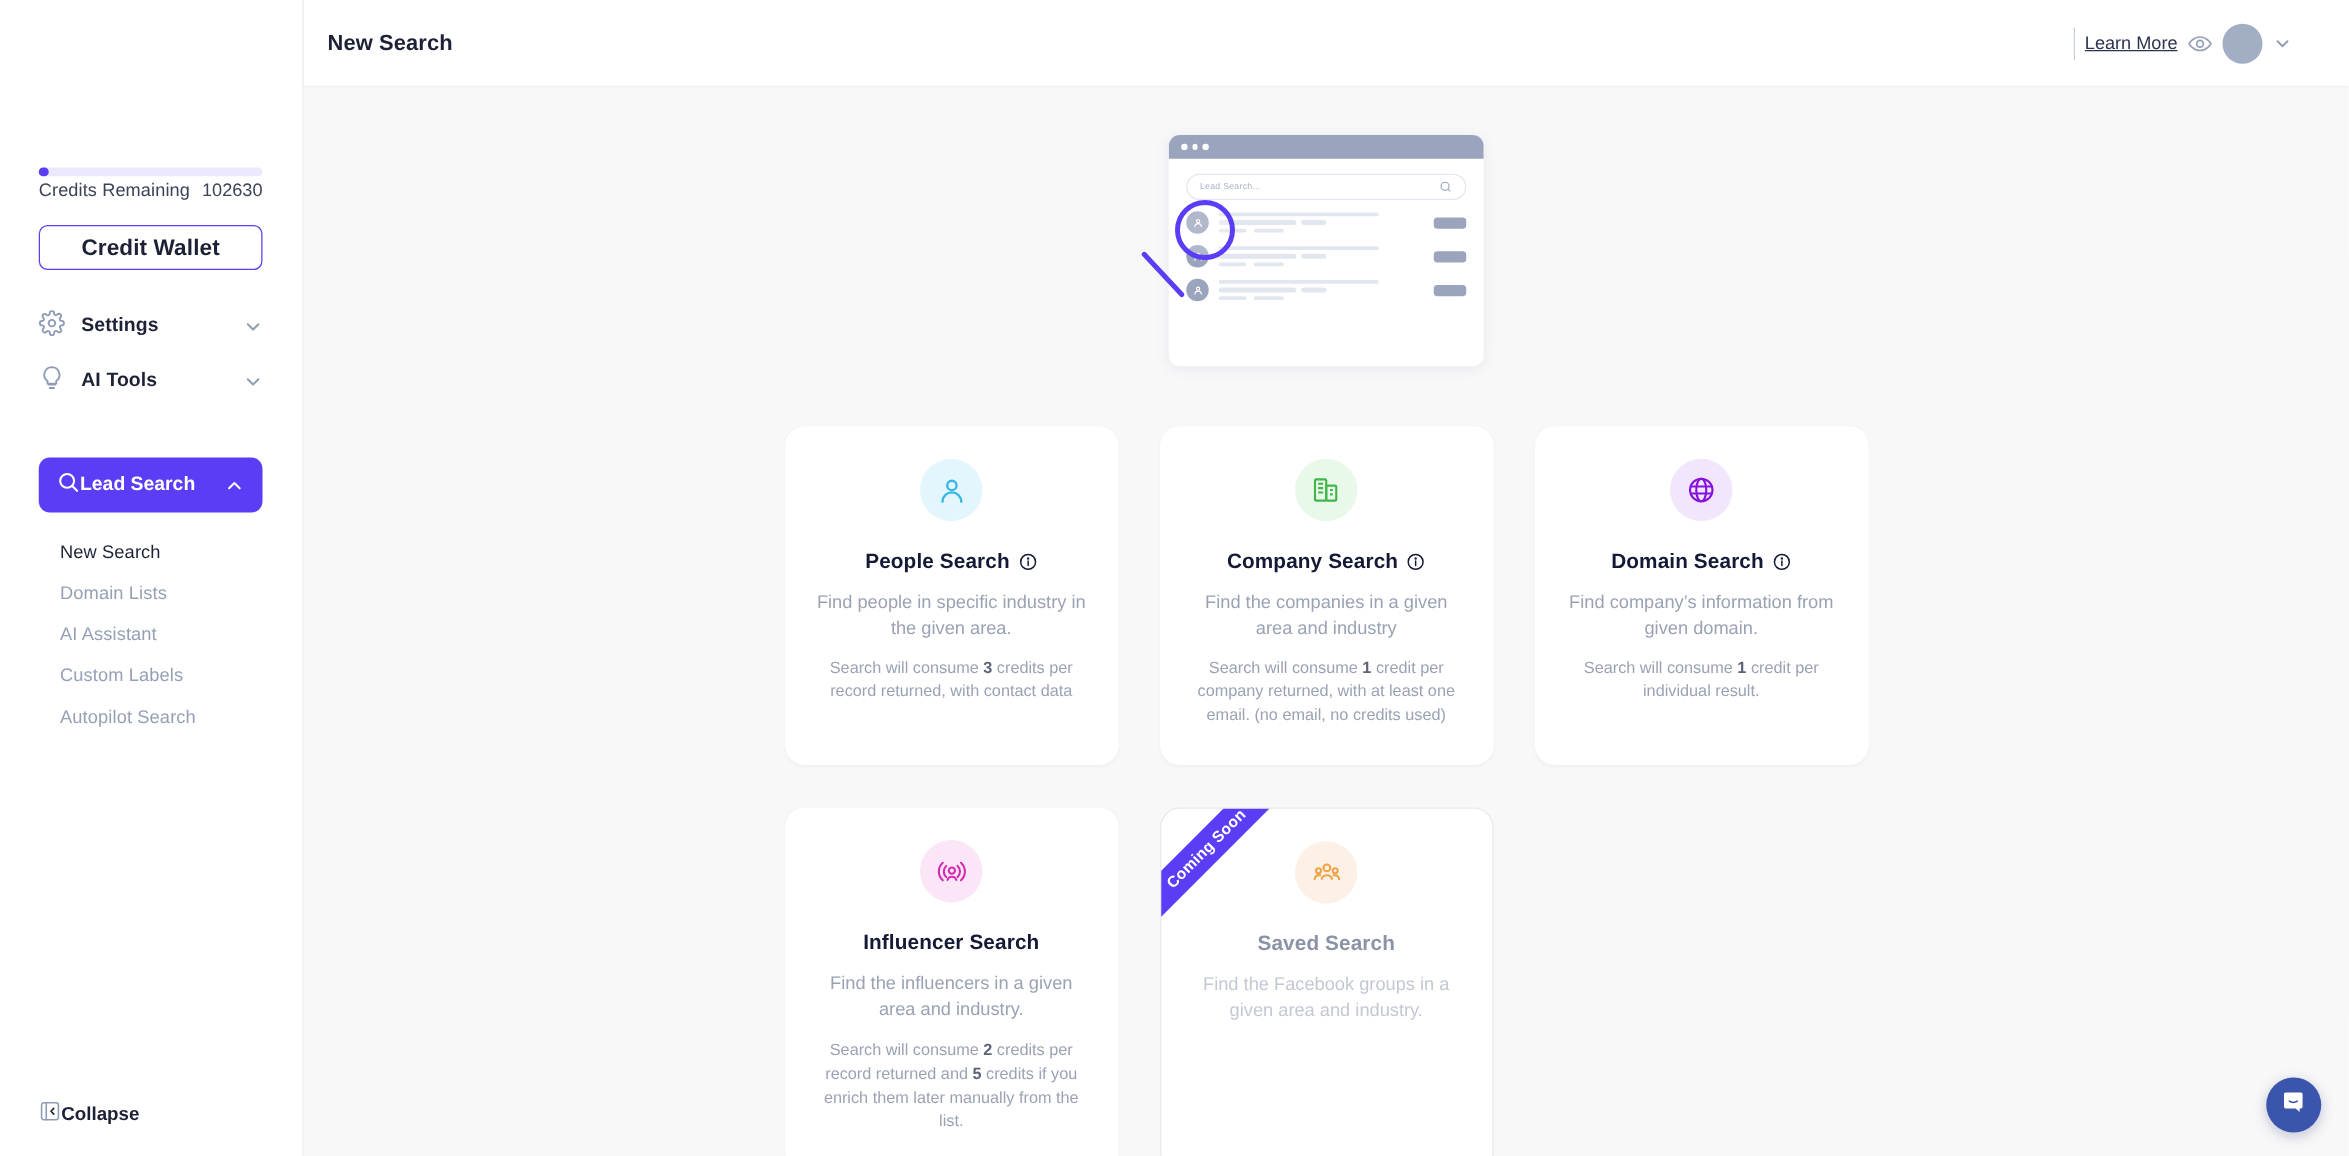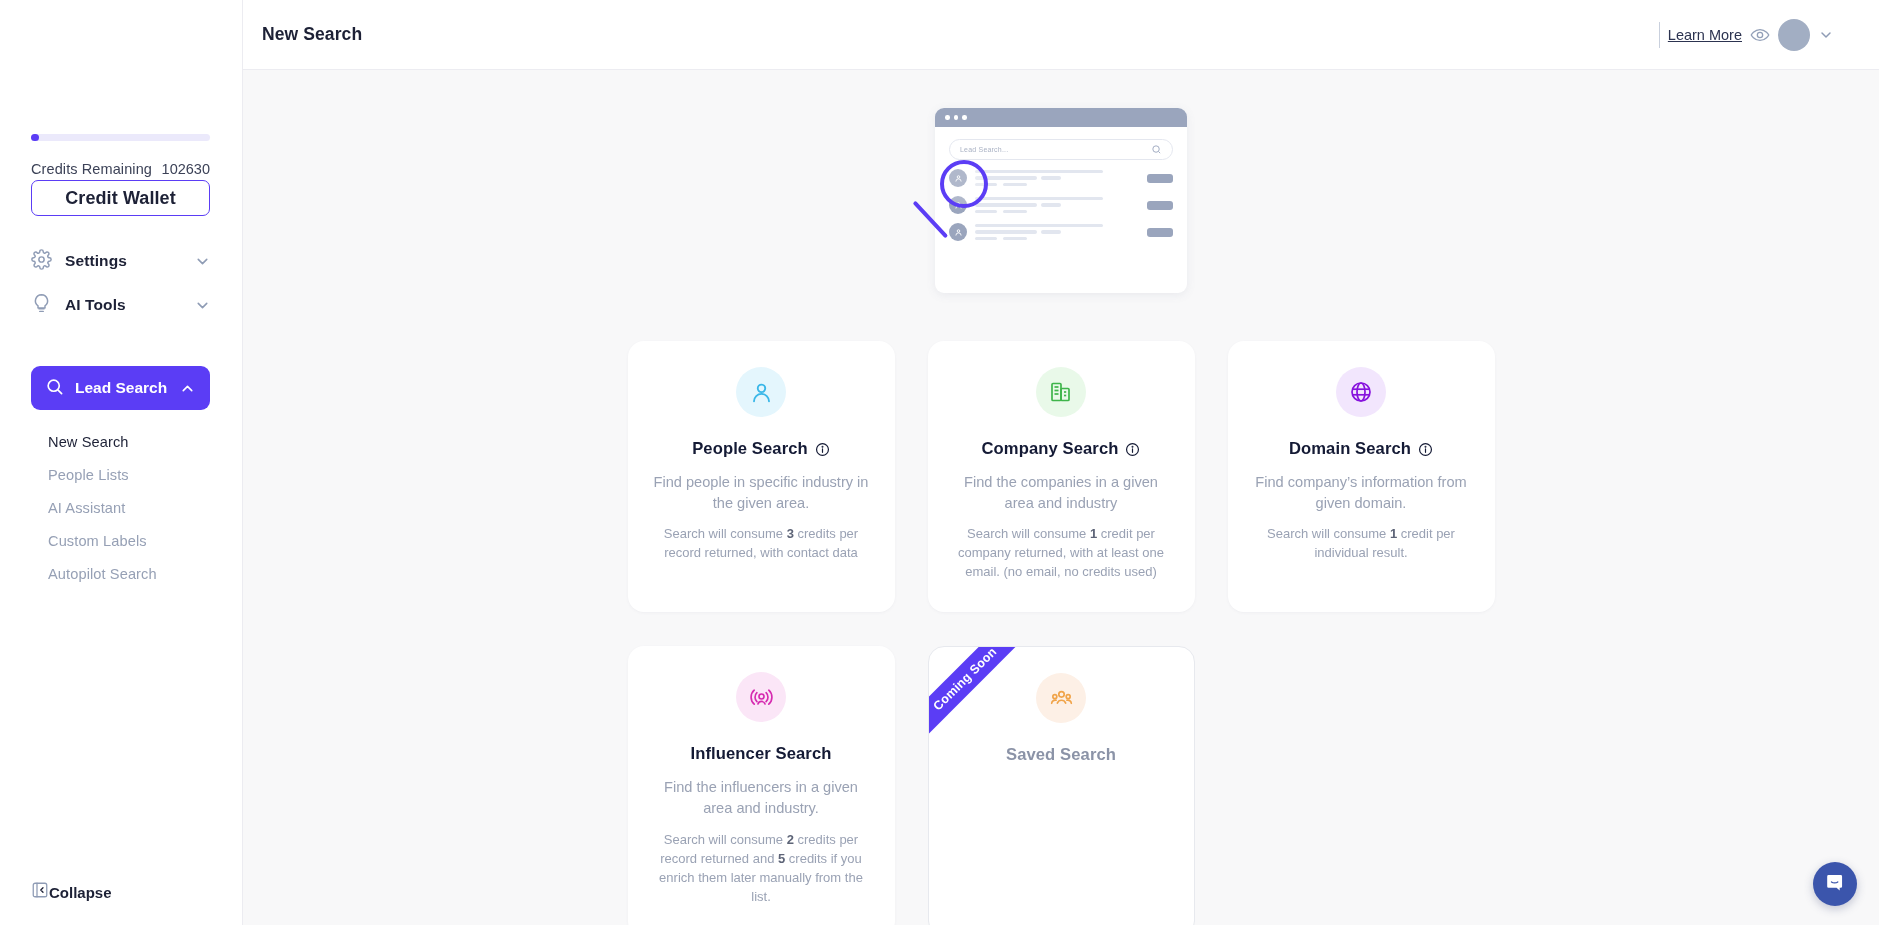--- a/index.html
+++ b/index.html
@@ -22,21 +22,21 @@
   .credit-bar {
     height: 7px; width: 179px; border-radius: 6px; background: #ebe9fb;
     position: relative;
   }
   .credit-bar-dot {
     position: absolute; left: 0; top: 0; width: 8px; height: 7px;
     border-radius: 6px; background: #5b3df5;
   }
   .credits-row {
     display: flex; justify-content: space-between; align-items: baseline;
-    margin-top: 20px; width: 179px;
+    margin-top: 4px; width: 179px;
   }
   .credits-label { font-size: 14.5px; color: #3c4257; letter-spacing: .1px; }
   .credits-value { font-size: 14.5px; color: #3c4257; }
   .credit-wallet-btn {
     position: absolute; top: 180px; left: 31px;
     width: 179px; height: 36px; border: 1.4px solid #5b3df5;
     border-radius: 7px; background: #fff; color: #1d2136;
     font-size: 18px; font-weight: 700; font-family: "Liberation Sans", sans-serif;
     cursor: pointer; letter-spacing: .1px;
   }
@@ -49,21 +49,21 @@
   .nav-row .nav-label {
     font-size: 15.5px; font-weight: 700; color: #1d2136; flex: 1;
     letter-spacing: .1px;
   }
   .chev { color: #8f9cb5; display: flex; }
 
   .lead-search-btn {
     position: absolute; left: 31px; top: 366px;
     width: 179px; height: 44px; border-radius: 9px;
     background: #5b3df5; display: flex; align-items: center;
-    gap: 11px; padding: 0 14px; cursor: pointer;
+    padding: 0 14px; cursor: pointer;
   }
   .lead-search-btn .nav-label { color: #fff; font-size: 15.5px; font-weight: 700; flex: 1; }
   .lead-search-btn .chev { color: #fff; }
 
   .subnav { position: absolute; left: 48px; top: 425px; width: 160px; }
   .subnav-item {
     font-size: 14.6px; color: #96a0b5; height: 33px;
     display: flex; align-items: center; cursor: pointer; letter-spacing: .1px;
   }
   .subnav-item.active { color: #1d2136; }
@@ -260,21 +260,21 @@
       <span class="nav-label">Lead Search</span>
       <span class="chev">
         <svg width="17" height="17" viewBox="0 0 24 24" fill="none" stroke="currentColor" stroke-width="2.2" stroke-linecap="round" stroke-linejoin="round">
             <polyline points="6 15 12 9 18 15"></polyline>
           </svg>
       </span>
     </div>
 
     <nav class="subnav">
       <div class="subnav-item active">New Search</div>
-      <div class="subnav-item">People Lists</div>
+      <div class="subnav-item">Domain Lists</div>
       <div class="subnav-item">AI Assistant</div>
       <div class="subnav-item">Custom Labels</div>
       <div class="subnav-item">Autopilot Search</div>
     </nav>
 
     <div class="collapse-row">
       <span class="icon">
         <svg width="18" height="18" viewBox="0 0 24 24" fill="none" stroke="#8f9cb5" stroke-width="1.7" stroke-linecap="round" stroke-linejoin="round">
           <rect x="3" y="3" width="18" height="18" rx="2.5"></rect>
             <line x1="8" y1="3" x2="8" y2="21"></line>
@@ -502,20 +502,21 @@
                 <circle cx="5.6" cy="10.2" r="1.9"></circle>
                 <circle cx="18.4" cy="10.2" r="1.9"></circle>
               <path d="M8 16.4a4.3 4.3 0 0 1 8 0"></path>
                 <path d="M2.6 16.6a3.3 3.3 0 0 1 4.2-2.9"></path>
                 <path d="M21.4 16.6a3.3 3.3 0 0 0-4.2-2.9"></path>
             </svg>
           </div>
           <div class="card-title">
             <span>Saved Search</span>
           </div>
+          <div class="card-desc">Find the Facebook groups in a given area and industry.</div>
         </div>
       </div>
 
       <div class="chat-launcher">
         <span>
           <svg width="21" height="21" viewBox="0 0 24 24">
             <path d="M4 3.5h14a1.5 1.5 0 0 1 1.5 1.5v11.5a1.5 1.5 0 0 1-1.5 1.5h-1.2v3.2l-3.6-3.2H4A1.5 1.5 0 0 1 2.5 16.5V5A1.5 1.5 0 0 1 4 3.5z" fill="#ffffff"></path>
             <path d="M7.4 11.4a4.6 3 0 0 0 7.2 0" fill="none" stroke="#3b55ac" stroke-width="1.5" stroke-linecap="round"></path>
           </svg>
         </span>

